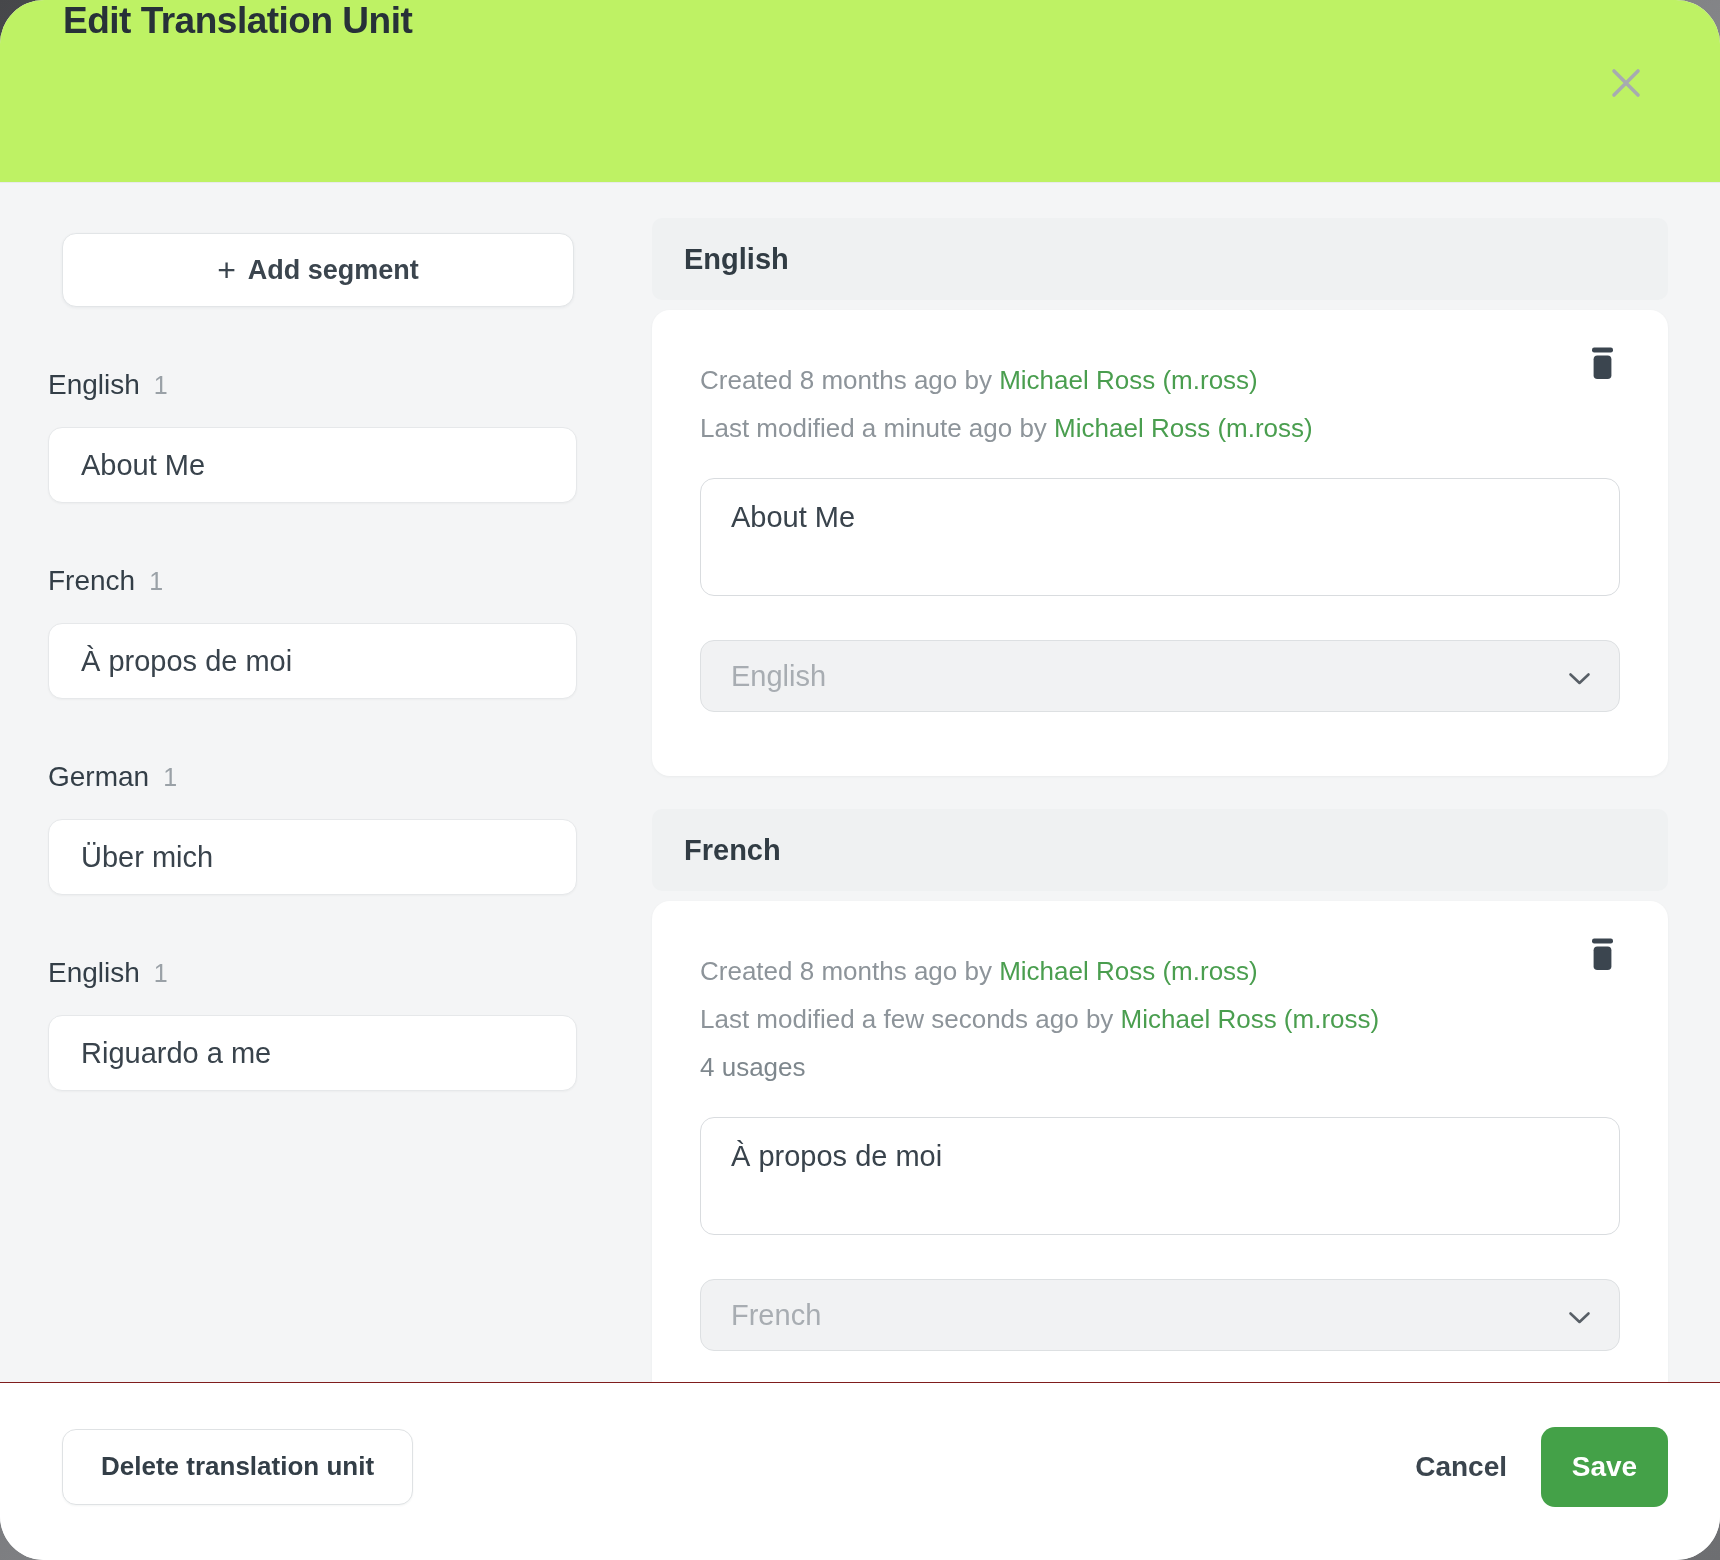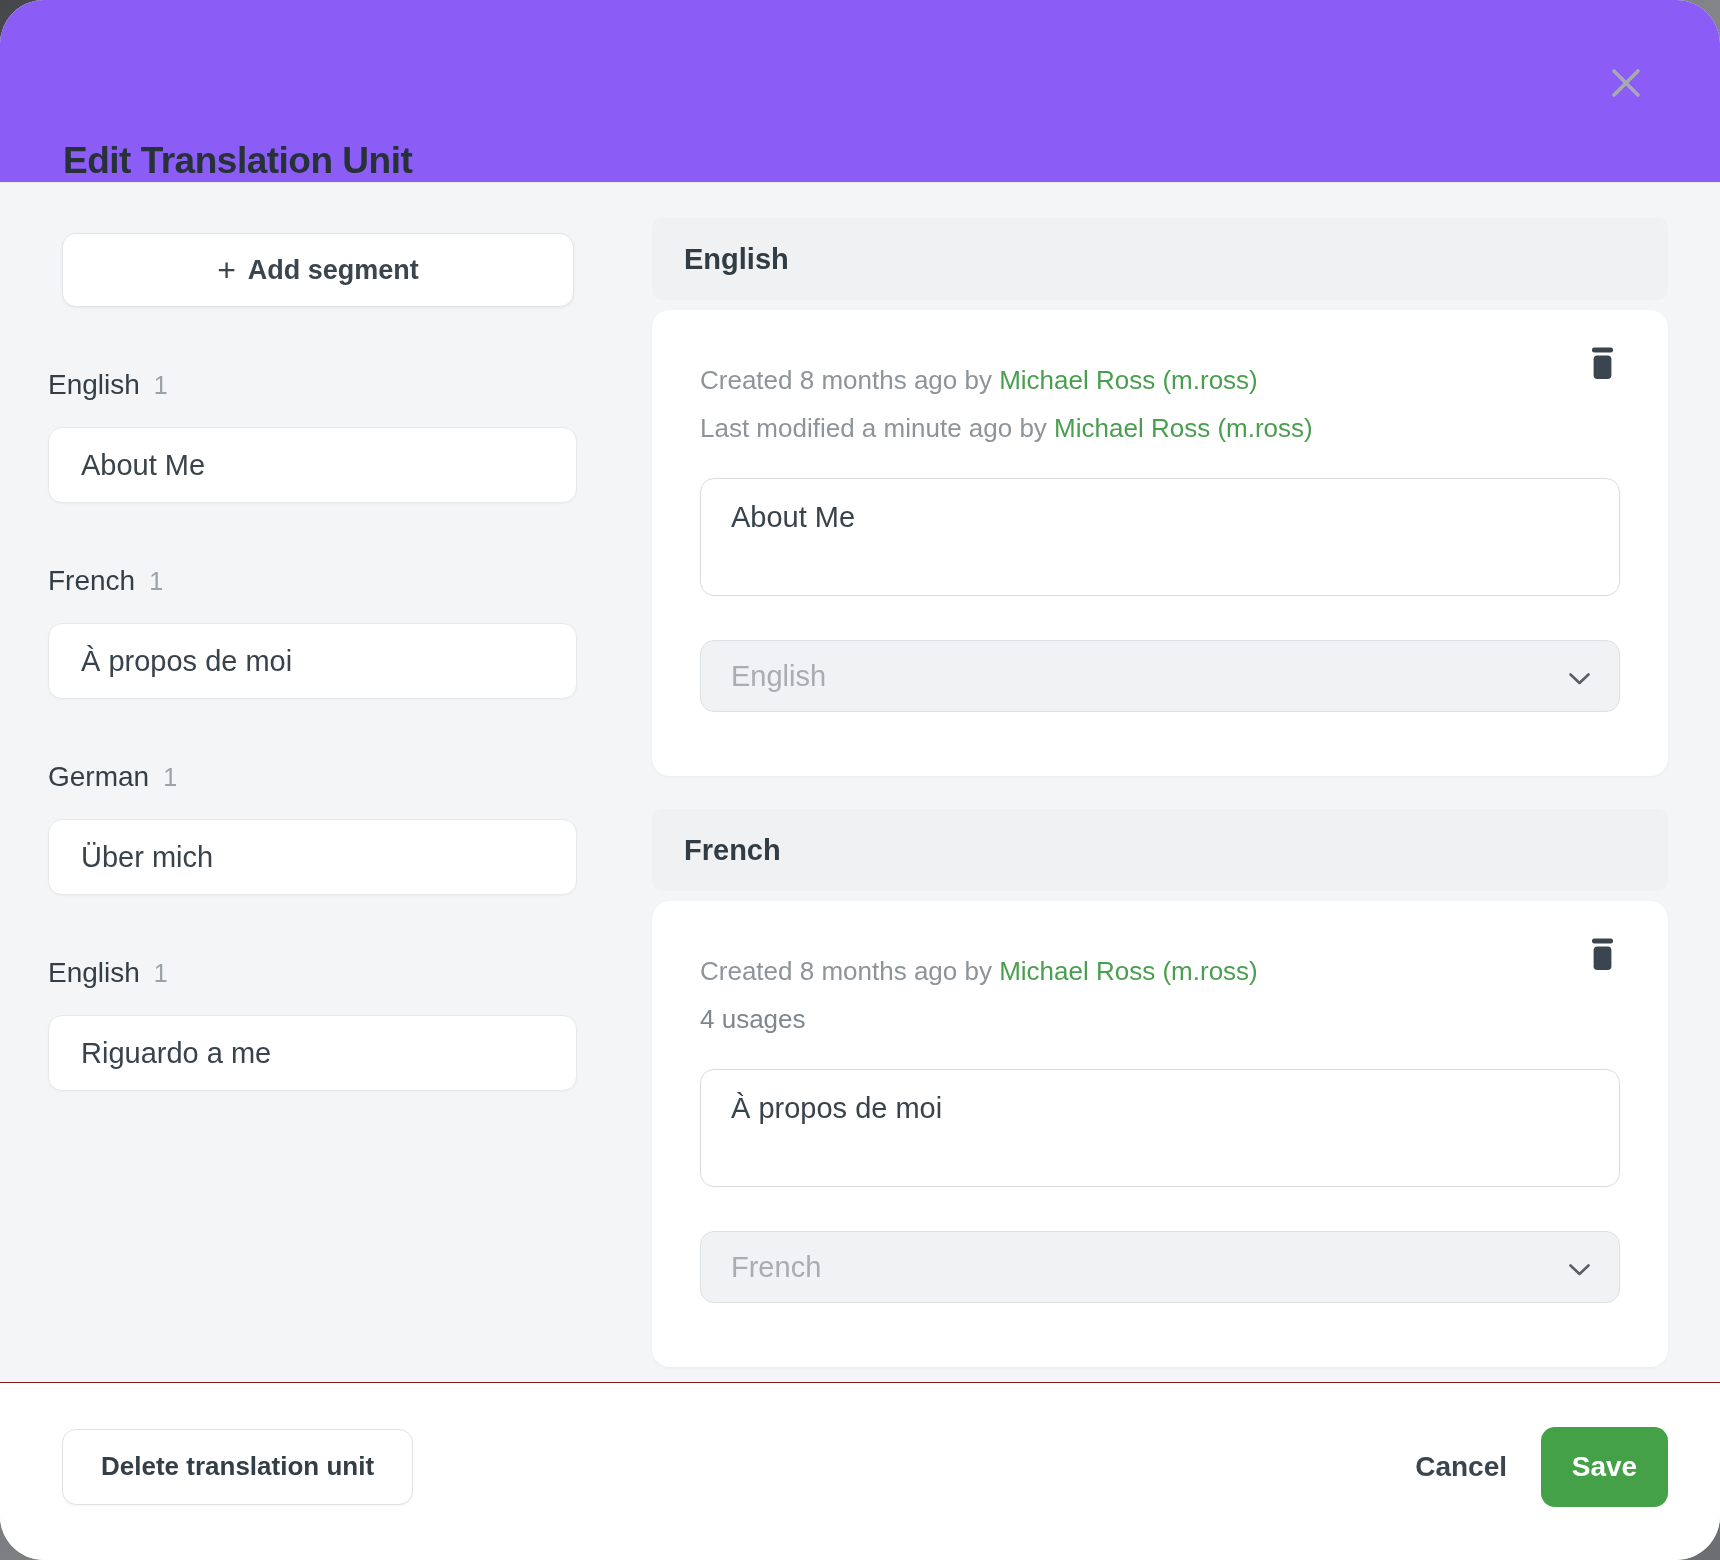--- a/index.html
+++ b/index.html
@@ -12,24 +12,24 @@
   .modal {
     position:absolute; inset:0;
     border-radius:44px;
     background:#f4f5f6;
     display:flex; flex-direction:column;
     overflow:hidden;
   }
   
   .modal-header {
     height:183px; flex:0 0 auto;
-    background:#8b5cf6;
+    background:#bef264;
     border-bottom:1px solid #e8eaec;
     position:relative;
-    display:flex; align-items:flex-end;
+    display:flex; align-items:flex-start;
   }
   .modal-title {
     margin-left:63px;
     font-size:37px; font-weight:700; letter-spacing:-0.5px;
     color:#273138;
   }
   .close-btn {
     position:absolute; top:62px; right:72px;
     width:44px; height:44px;
     background:none; border:none; cursor:pointer;
@@ -241,20 +241,21 @@
         <div class="section-card">
           <button class="trash-btn">
             <span>
               <svg width="27" height="34" viewBox="0 0 27 34">
                 <rect x="3" y="1.5" width="21" height="5" rx="2.2" fill="#3b454f"></rect>
                 <rect x="4.6" y="9.5" width="17.8" height="23.5" rx="3.8" fill="#3b454f"></rect>
               </svg>
             </span>
           </button>
           <div class="meta-line"><span>Created 8 months ago by </span><a class="meta-link">Michael Ross (m.ross)</a></div>
+          <div class="meta-line"><span>Last modified a few seconds ago by </span><a class="meta-link">Michael Ross (m.ross)</a></div>
           <div class="usages-line">4 usages</div>
           <textarea class="seg-textarea" spellcheck="false" style="">À propos de moi</textarea>
           <div class="lang-select">
             <span>French</span>
             <span>
               <svg width="23" height="14" viewBox="0 0 23 14">
                 <path d="M2.5 2.5 L11.5 11 L20.5 2.5" stroke="#585f66" stroke-width="2.6" fill="none" stroke-linecap="round" stroke-linejoin="round"></path>
               </svg>
             </span>
           </div>

